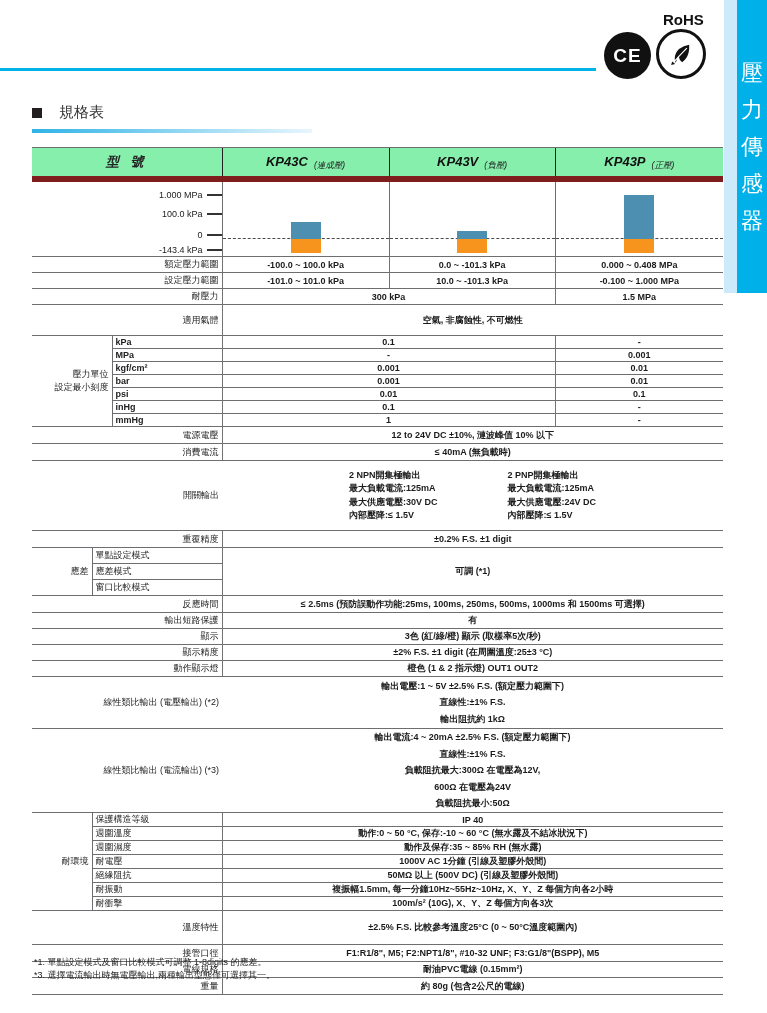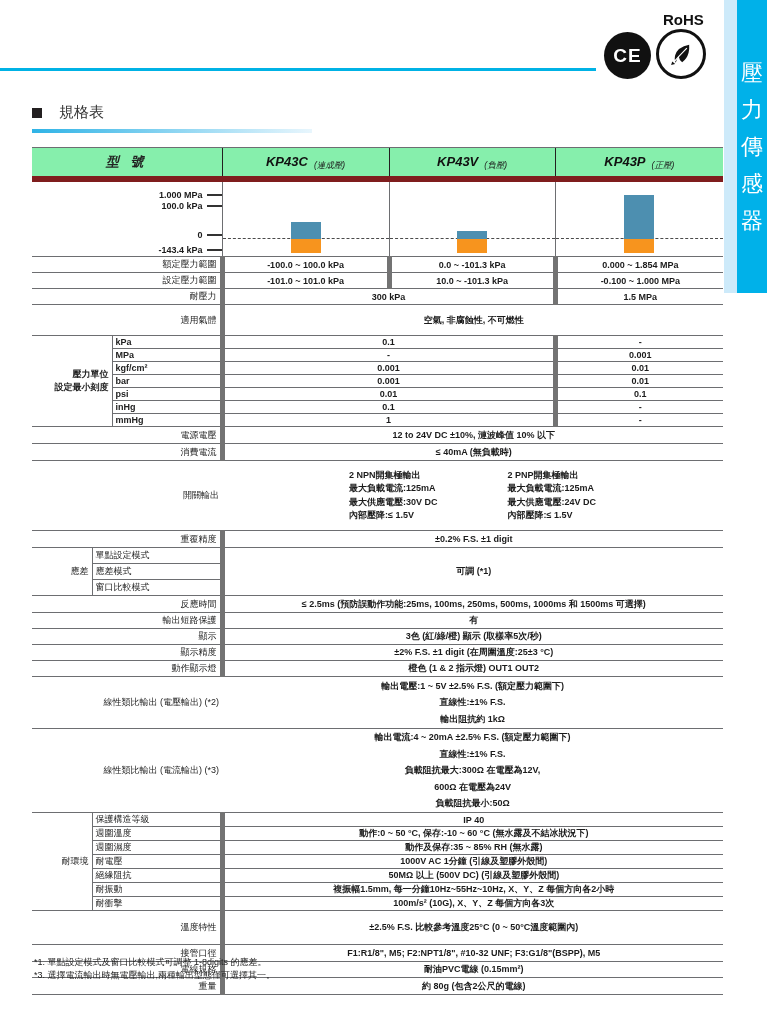--- a/index.html
+++ b/index.html
@@ -31,27 +31,27 @@
   table.spec{position:absolute;left:32px;top:147px;width:691px;border-collapse:collapse;table-layout:fixed;font-size:9px;}
   td{padding:0 3px;vertical-align:middle;border-top:1px solid #6d6e71;border-bottom:1px solid #6d6e71;overflow:hidden;}
   tr.hdr td{background:#86efac;border-bottom:6px solid #7f1d1d;font-style:italic;}
   td.hdr-model{text-align:center;font-weight:bold;font-size:13px;letter-spacing:4px;color:#222;}
   td.hdr-cell{text-align:center;border-left:1px solid #231f20;white-space:nowrap;}
   .model{font-weight:bold;font-size:13px;color:#111;}
   .model-sub{font-size:8.5px;margin-left:6px;position:relative;top:2px;}
   td.lbl{text-align:right;color:#222;}
   td.sublbl{text-align:left;border-left:1px solid #6d6e71;color:#222;}
   td.sublbl.b{font-weight:bold;}
-  td.val{text-align:center;font-weight:bold;border-left:5px solid #737373;}
-  td.grp{vertical-align:middle;line-height:13px;font-weight:bold;}
+  td.val{text-align:center;font-weight:bold;border-left:1px solid #737373;}
+  td.grp{vertical-align:middle;line-height:13px;}
 
   
   td.axis-cell{position:relative;border-left:none;}
   .tickrow{position:absolute;right:0;display:flex;align-items:center;transform:translateY(-50%);white-space:nowrap;}
-  .tickrow .t-label{font-size:9px;font-weight:bold;}
+  .tickrow .t-label{font-size:9px;font-weight:normal;}
   .tickrow .t-dash{width:15px;height:2px;background:#333;margin-left:4px;}
   td.chart-cell{position:relative;border-left:1px solid #6d6e71;}
   .zero-line{position:absolute;left:0;right:0;top:56px;border-top:1px dashed #4a4a4a;}
   .bar{position:absolute;left:50%;width:30px;margin-left:-15px;}
   .bar.pos{background:#4d8fb0;}
   .bar.neg{background:#f7941e;top:57px;height:14px;}
   .pos.c{top:40px;height:17px;} .pos.v{top:49px;height:8px;} .pos.p{top:13px;height:44px;}
 
   
   .mline{text-align:center;font-weight:bold;line-height:16.5px;}
@@ -118,21 +118,21 @@
         <span class="model">KP43P</span><span class="model-sub">(正壓)</span>
       </td>
     </tr>
 
     <tr style="height:78px">
       <td colspan="3" class="axis-cell">
         <div class="tickrow" style="top:13px">
               <span class="t-label">1.000 MPa</span>
               <span class="t-dash"></span>
             </div>
-        <div class="tickrow" style="top:24px">
+        <div class="tickrow" style="top:32px">
               <span class="t-label">100.0 kPa</span>
               <span class="t-dash"></span>
             </div>
         <div class="tickrow" style="top:53px">
               <span class="t-label">0</span>
               <span class="t-dash"></span>
             </div>
         <div class="tickrow" style="top:68px">
               <span class="t-label">-143.4 kPa</span>
               <span class="t-dash"></span>
@@ -152,21 +152,21 @@
         <div class="zero-line"></div>
         <div class="bar pos p"></div>
         <div class="bar neg"></div>
       </td>
     </tr>
 
     <tr style="height:16px">
       <td colspan="3" class="lbl">額定壓力範圍</td>
       <td class="val">-100.0 ~ 100.0 kPa</td>
       <td class="val">0.0 ~ -101.3 kPa</td>
-      <td class="val">0.000 ~ 1.854 MPa</td>
+      <td class="val">0.000 ~ 0.408 MPa</td>
     </tr>
     <tr style="height:16px">
       <td colspan="3" class="lbl">設定壓力範圍</td>
       <td class="val">-101.0 ~ 101.0 kPa</td>
       <td class="val">10.0 ~ -101.3 kPa</td>
       <td class="val">-0.100 ~ 1.000 MPa</td>
     </tr>
     <tr style="height:16px">
       <td colspan="3" class="lbl">耐壓力</td>
       <td class="val" colspan="2">300 kPa</td>

